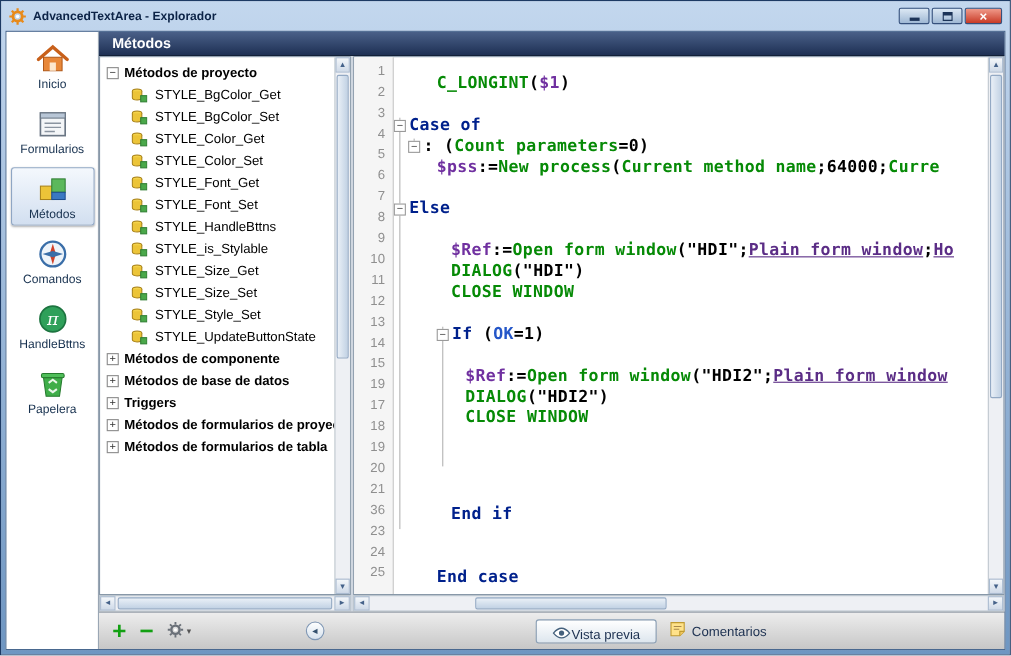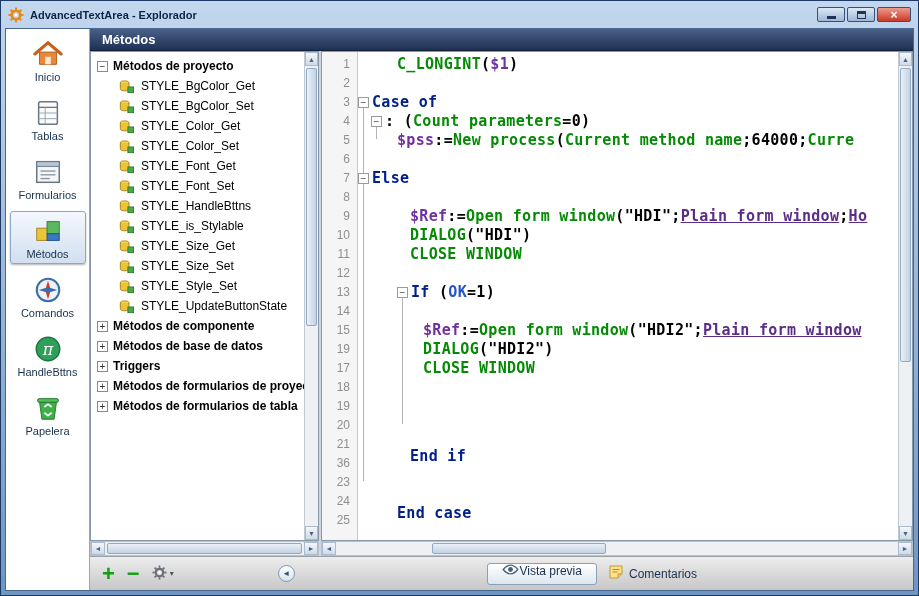--- a/index.html
+++ b/index.html
@@ -47,38 +47,38 @@
   .editor-h{flex:1}
   .hs-btn{width:14px;display:flex;align-items:center;justify-content:center;font-size:7px;color:#45628a;background:linear-gradient(#f4f7fa,#cfdae8);border:1px solid #aabbd0}
   .hs-track{flex:1;position:relative}
   .hs-thumb{position:absolute;top:1px;bottom:1px;border-radius:2px;background:linear-gradient(#eaf0f7,#c2d2e4);border:1px solid #93a9c4}
   .tree-h .hs-thumb{left:2px;right:2px}
   .editor-h .hs-thumb{left:17%;width:31%}
   
   .editor-panel{flex:1;background:#fff;border:1px solid #8898a8;display:flex;min-width:0}
   .gutter{width:36px;background:#f5f5f5;border-right:1px solid #c8c8c8;padding-top:3px;flex:none}
   .ln{height:19px;line-height:19px;text-align:right;padding-right:7px;font-size:12px;color:#8f8f8f}
-  .code{flex:1;position:relative;padding-top:3px;overflow:hidden;font-family:"DejaVu Sans Mono",monospace;font-size:15px;font-weight:bold;letter-spacing:.3px;cursor:text}
+  .code{flex:1;position:relative;padding-top:14px;overflow:hidden;font-family:"DejaVu Sans Mono",monospace;font-size:15px;font-weight:bold;letter-spacing:.3px;cursor:text}
   .code-line{height:19px;line-height:19px;white-space:pre;position:relative;z-index:1}
   .fold-box{display:inline-block;width:11px;height:11px;line-height:9px;border:1px solid #9a9a9a;background:#fff;color:#444;font-size:10px;text-align:center;vertical-align:1px;margin-right:3px;font-family:"Liberation Sans",sans-serif;font-weight:normal;letter-spacing:0;cursor:pointer}
   .fold-line{position:absolute;width:1px;background:#b4b4b4;z-index:0}
   .tok-cmd{color:var(--cmd)}
   .tok-kw{color:var(--kw)}
   .tok-var{color:var(--vr)}
   .tok-sys{color:var(--sys)}
   .tok-const{color:var(--cst);text-decoration:underline}
   .tok-pln{color:#000}
   
   .toolbar{height:34px;background:linear-gradient(#ededed,#c7c7c7);border-top:1px solid #9aa0a8;display:flex;align-items:center;padding:0 12px;gap:12px}
   .tb-add,.tb-del{color:#12a012;font-size:22px;font-weight:bold;line-height:18px;cursor:pointer}
   .tb-gear{display:flex;align-items:center;gap:3px;cursor:pointer;color:#555;font-size:8px}
   .tb-gear svg{width:15px;height:15px}
   .tb-collapse{margin-left:92px;width:17px;height:17px;border-radius:50%;border:1px solid #7e96b4;background:linear-gradient(#fdfefe,#d7e2ee);display:flex;align-items:center;justify-content:center;color:#33506e;font-size:8px;cursor:pointer}
   .spacer{flex:1}
-  .preview-btn{display:flex;align-items:flex-start;height:22px;padding:0 14px;border:1px solid #8ba0b6;border-radius:3px;background:linear-gradient(#ffffff,#dde6ee);font-size:12px;color:#1c3050;font-family:inherit;cursor:pointer}
+  .preview-btn{display:flex;align-items:flex-end;height:22px;padding:0 14px;border:1px solid #8ba0b6;border-radius:3px;background:linear-gradient(#ffffff,#dde6ee);font-size:12px;color:#1c3050;font-family:inherit;cursor:pointer}
   .preview-btn svg{width:17px;height:11px}
   .comments{display:flex;align-items:center;gap:6px;font-size:12px;color:#1c3050;cursor:pointer}
   .comments svg{width:14px;height:14px}
   .right-pad{width:192px}
 </style>
 </head>
 <body>
 
 <div class="window">
   <div class="titlebar">
@@ -117,32 +117,20 @@
               <path d="M2 16 L16 4 L30 16" fill="none" stroke="#c8601a" stroke-width="3.2" stroke-linecap="round"></path>
               <path d="M7 14 h18 v13 h-18 z" fill="#e8883a" stroke="#b05818"></path>
               <rect x="13" y="19" width="6" height="8" fill="#fde8d0"></rect>
             </svg>
           </span>
           <span class="sb-label">Inicio</span>
         </div>
         <div class="sb-item">
           <span class="sb-icon">
             <svg viewBox="0 0 32 32">
-              <rect x="6" y="4" width="20" height="24" rx="2" fill="#fafafa" stroke="#6a7684" stroke-width="1.6"></rect>
-              <line x1="6" y1="10" x2="26" y2="10" stroke="#6a7684" stroke-width="1.4"></line>
-              <line x1="6" y1="16" x2="26" y2="16" stroke="#9aa4ae"></line>
-              <line x1="6" y1="22" x2="26" y2="22" stroke="#9aa4ae"></line>
-              <line x1="13" y1="10" x2="13" y2="28" stroke="#9aa4ae"></line>
-            </svg>
-          </span>
-          <span class="sb-label">Tablas</span>
-        </div>
-        <div class="sb-item">
-          <span class="sb-icon">
-            <svg viewBox="0 0 32 32">
               <rect x="4" y="5" width="24" height="22" fill="#f4f6f8" stroke="#6a7684" stroke-width="1.6"></rect>
               <rect x="4" y="5" width="24" height="5" fill="#b8c6d6" stroke="#6a7684"></rect>
               <line x1="8" y1="15" x2="24" y2="15" stroke="#8a94a0" stroke-width="1.4"></line>
               <line x1="8" y1="19" x2="24" y2="19" stroke="#8a94a0" stroke-width="1.4"></line>
               <line x1="8" y1="23" x2="18" y2="23" stroke="#8a94a0" stroke-width="1.4"></line>
             </svg>
           </span>
           <span class="sb-label">Formularios</span>
         </div>
         <div class="sb-item selected">

